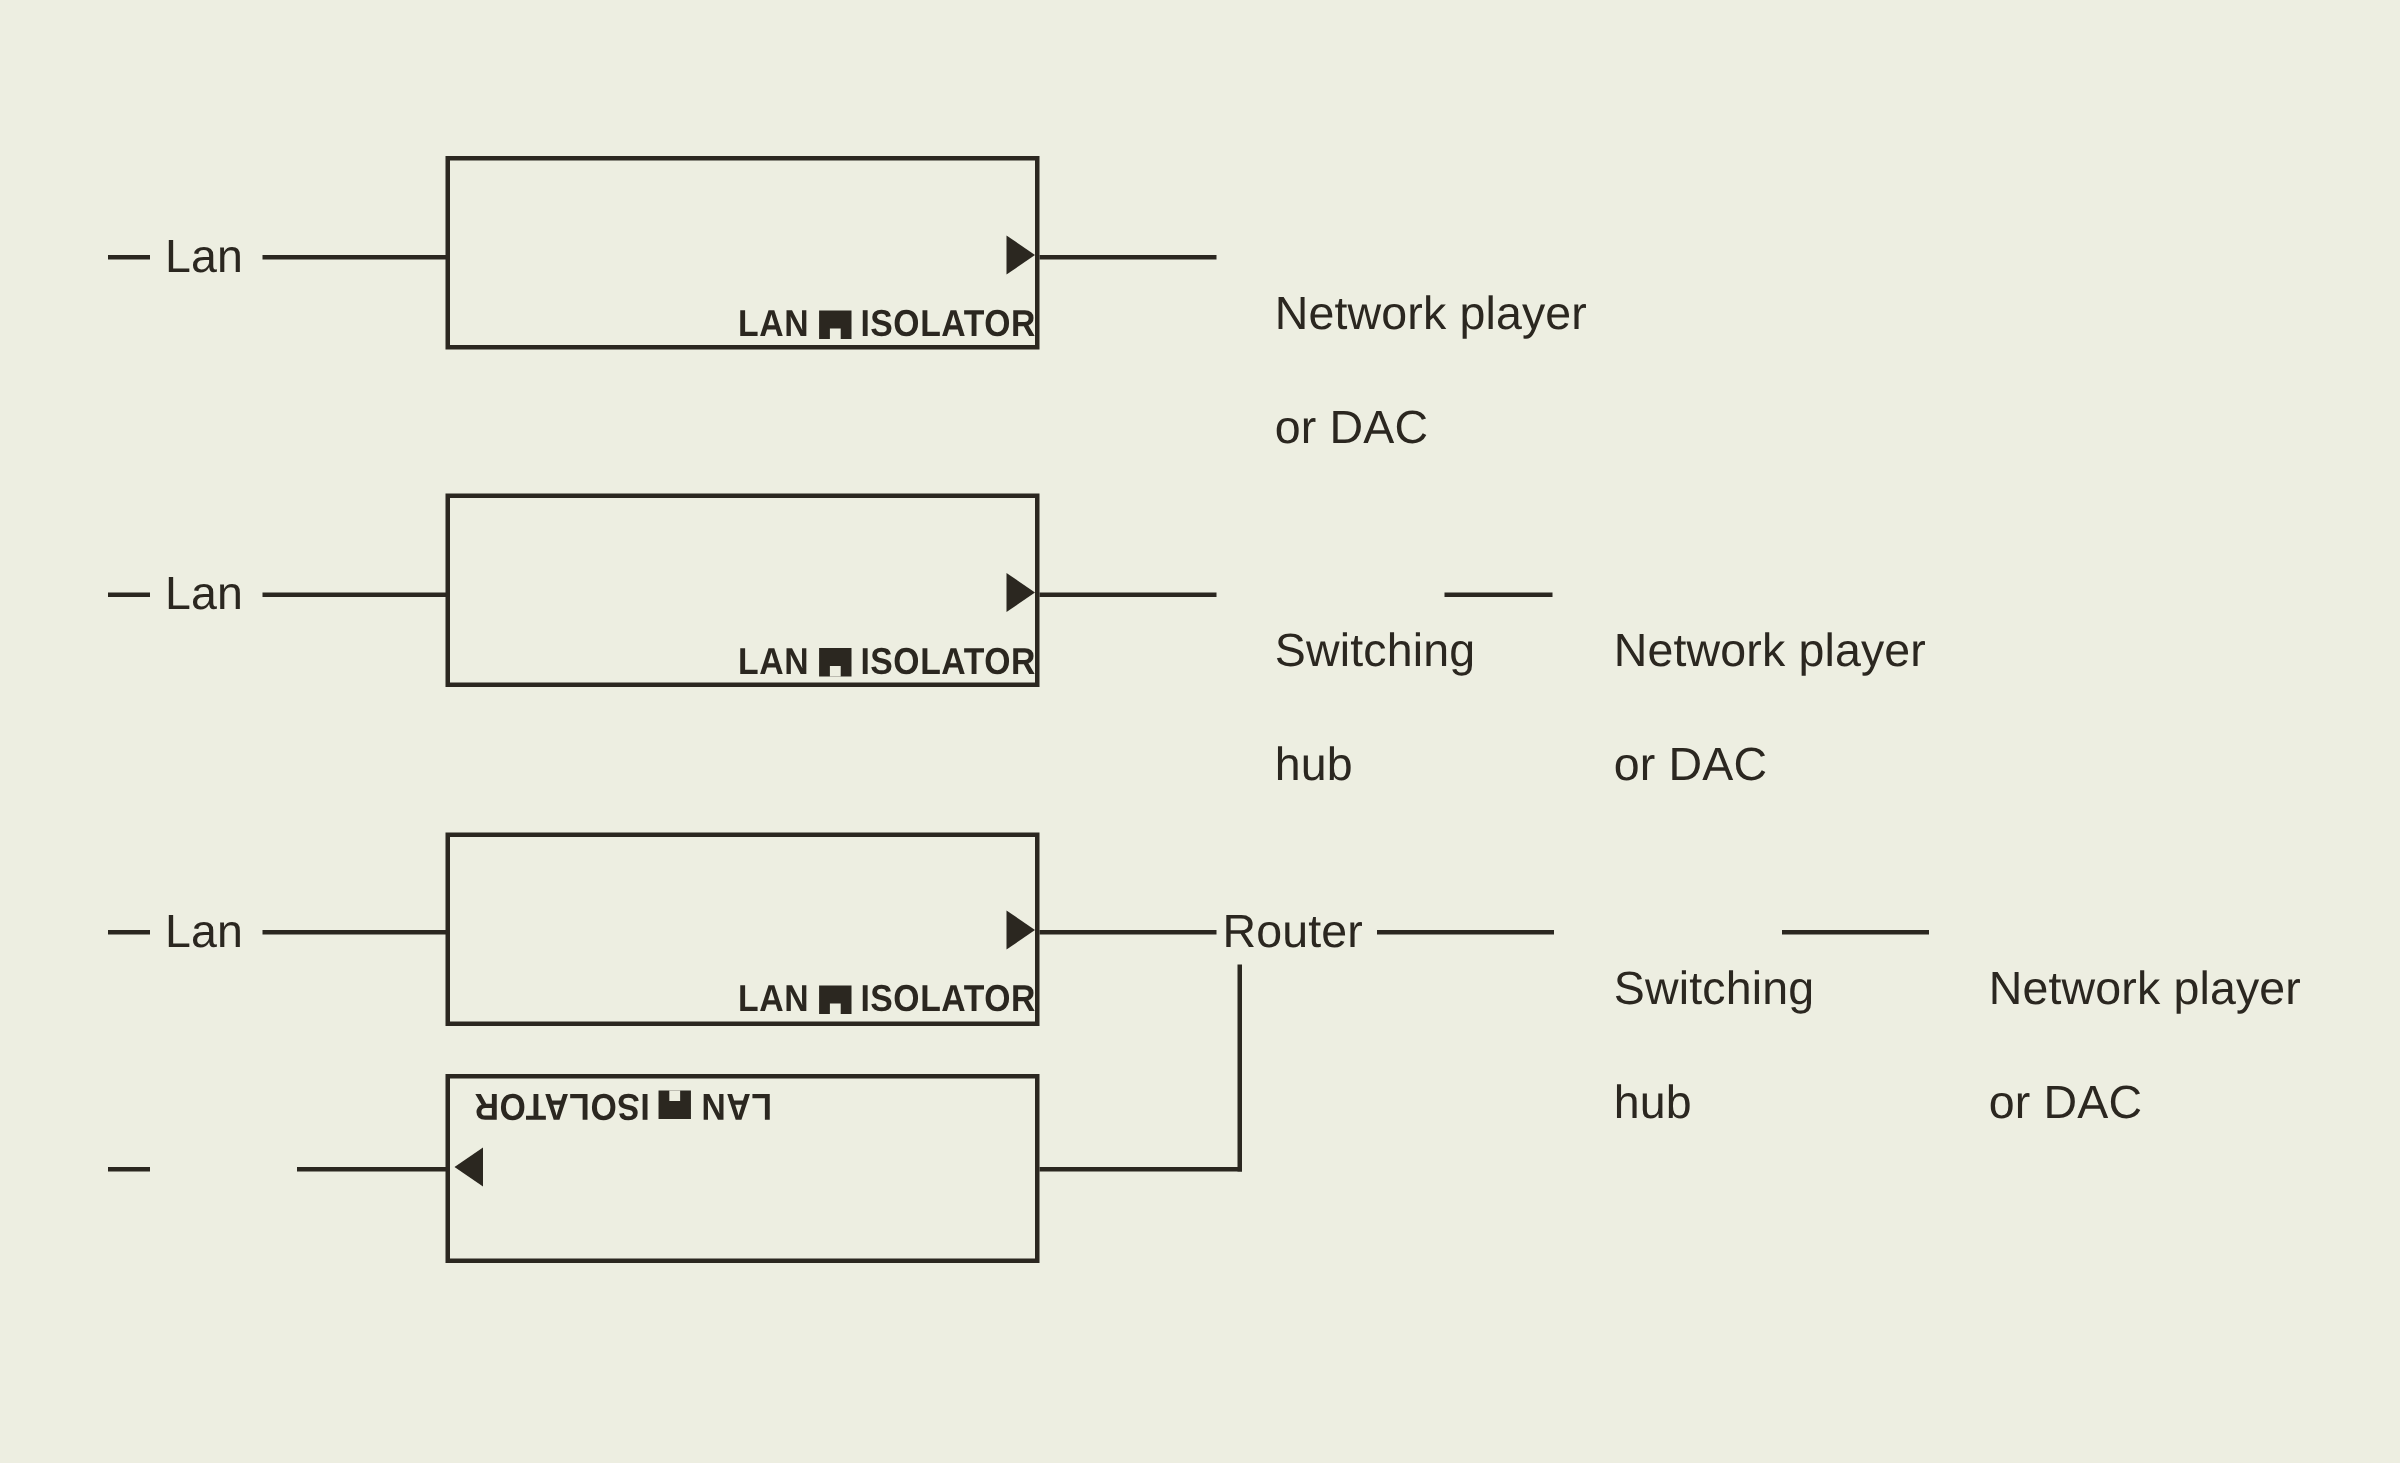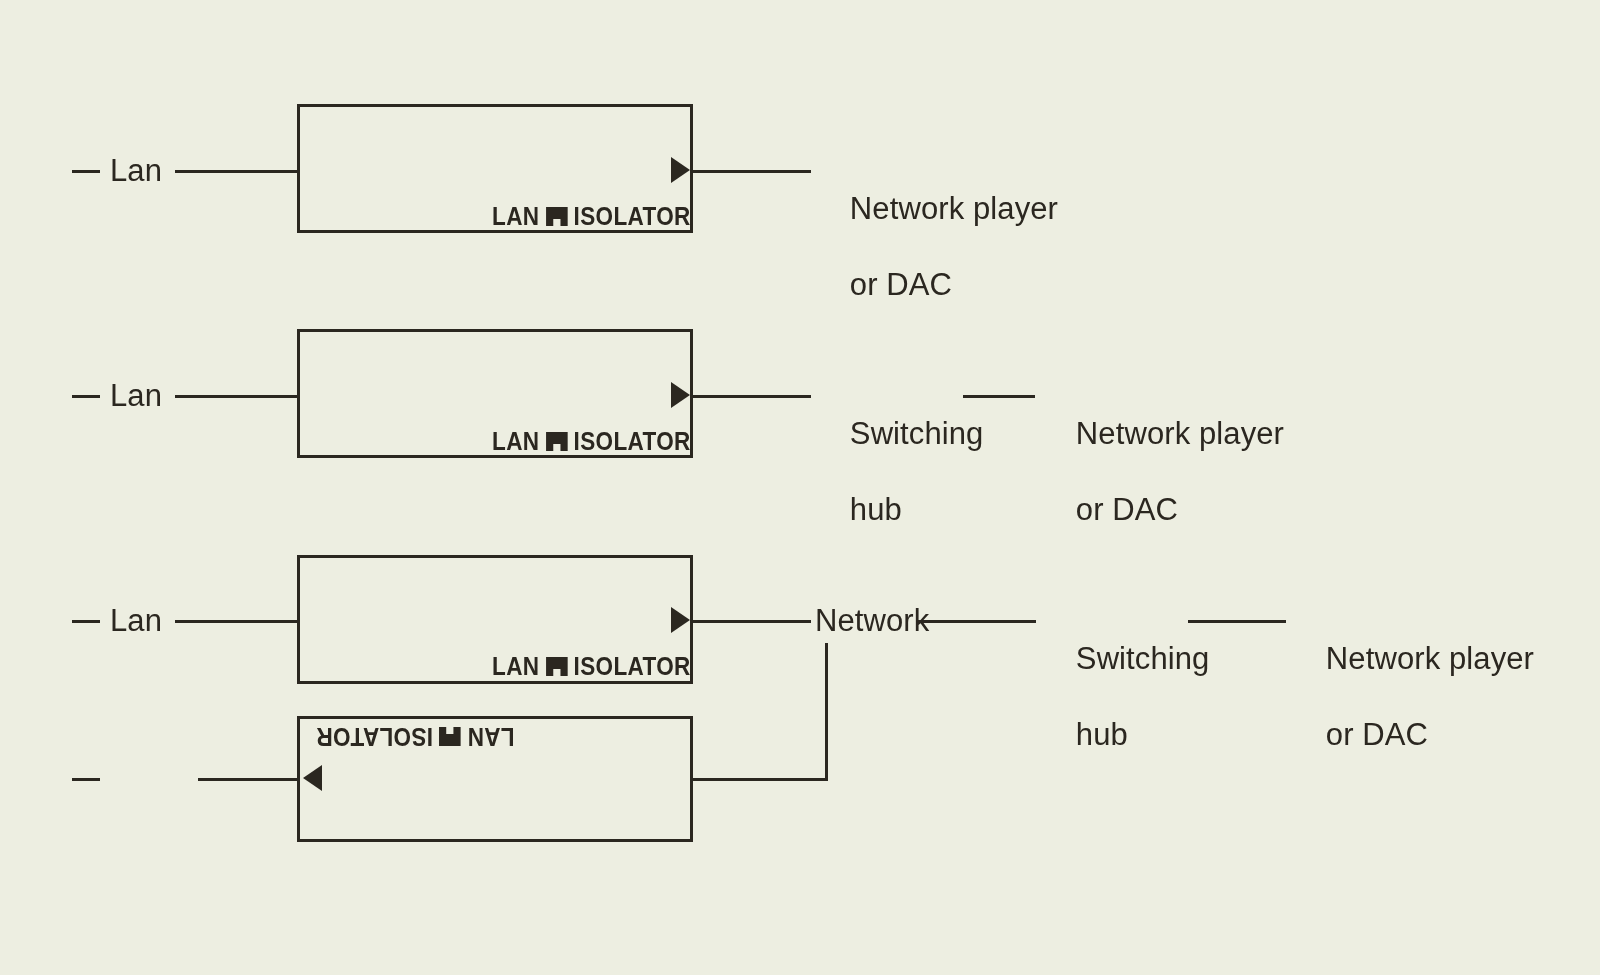--- a/index.html
+++ b/index.html
@@ -154,21 +154,21 @@
 
   <div class="box" style="left:297px; top:555px; width:396px; height:129px;"></div>
   <div class="arrow-right" style="left:671px; top:607px;"></div>
   <div class="brand" style="right:909px; top:654px;">
     <span>LAN</span>
     <span class="brand-mark"></span>
     <span>ISOLATOR</span>
   </div>
 
   <div class="hline" style="left:693px; top:620px; width:118px;"></div>
-  <div class="node-label" style="left:815px; top:602px;">Network</div>
+  <div class="node-label" style="left:815px; top:602px;">Router</div>
 
   <div class="hline" style="left:918px; top:620px; width:118px;"></div>
   <div class="node-label" style="left:1041px; top:602px;">
     <span>Switching</span><br>
     <span>hub</span>
   </div>
 
   <div class="hline" style="left:1188px; top:620px; width:98px;"></div>
   <div class="node-label" style="left:1291px; top:602px;">
     <span>Network player</span><br>

